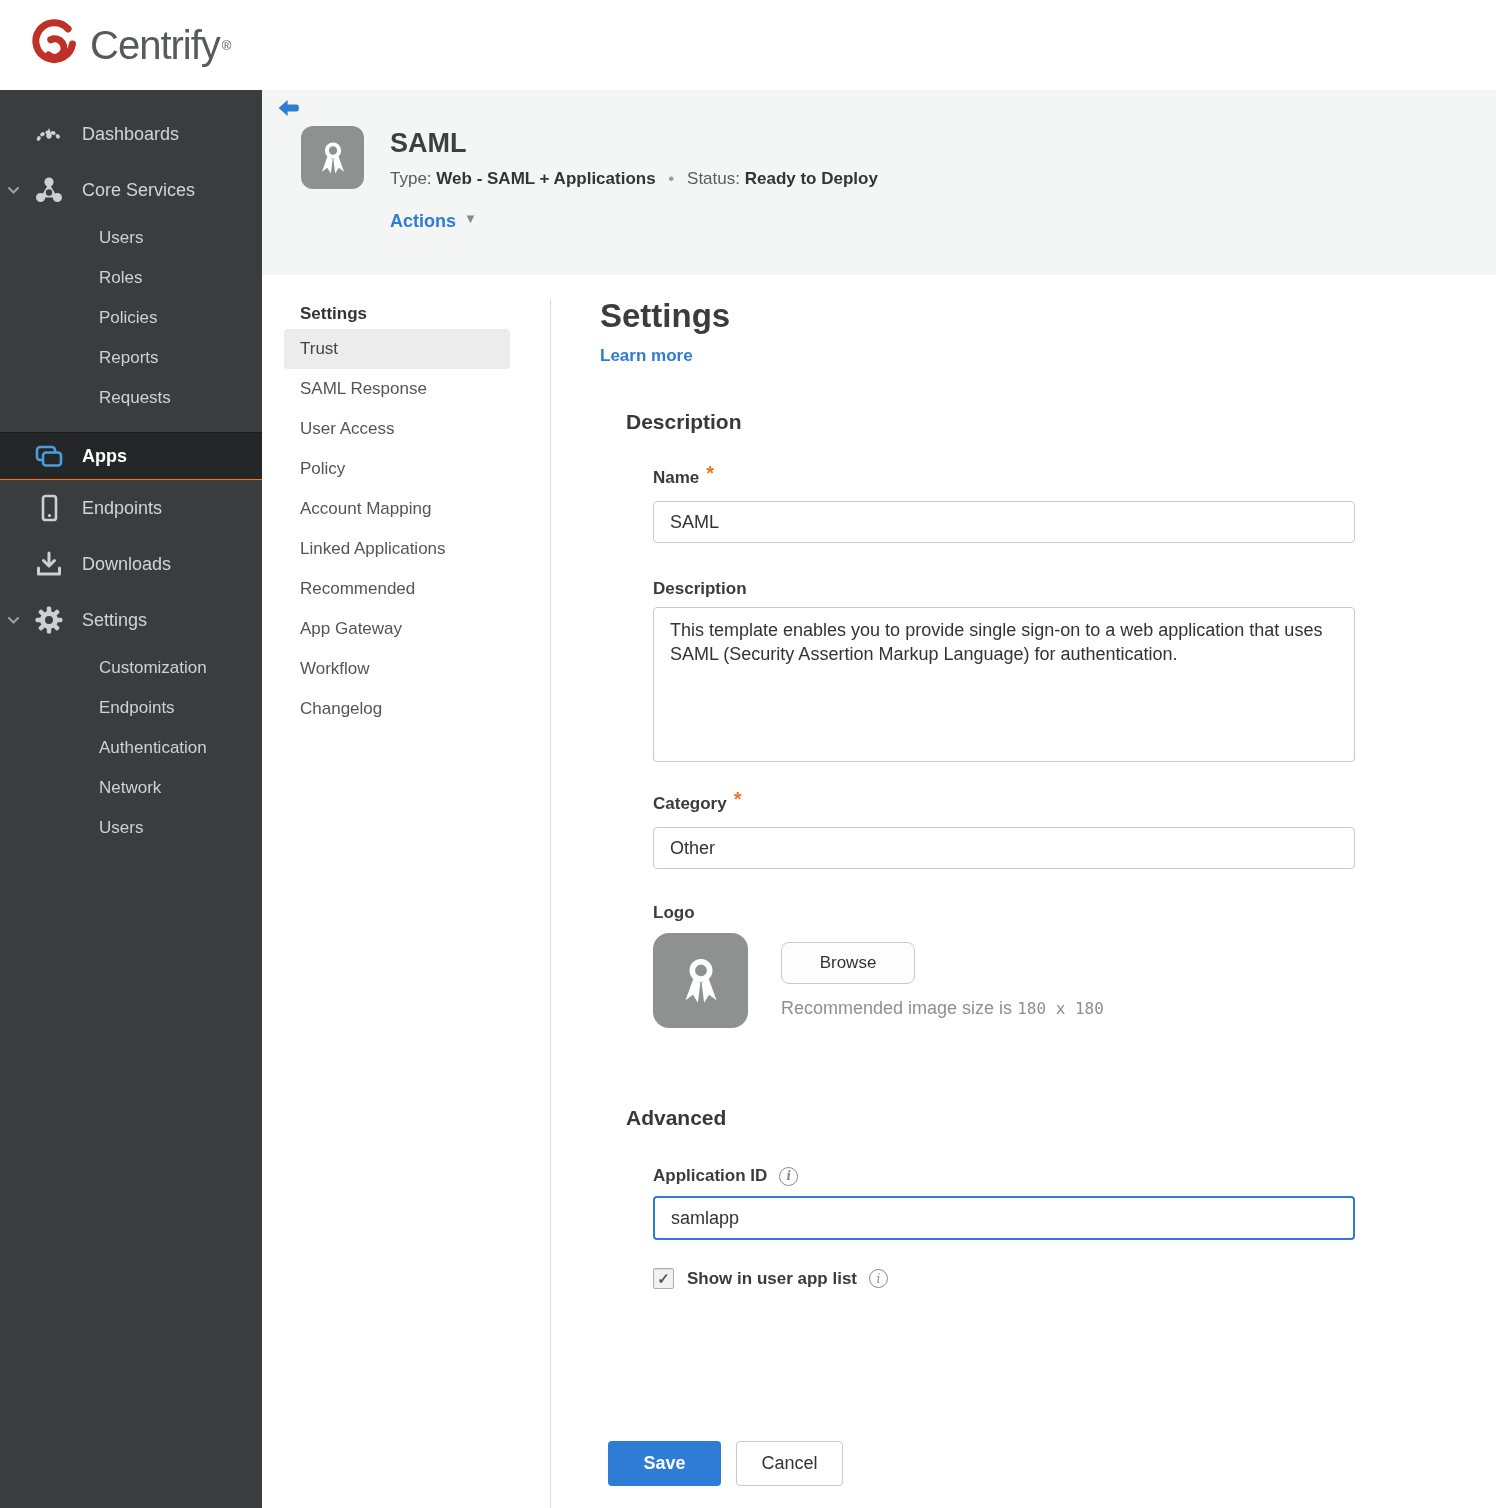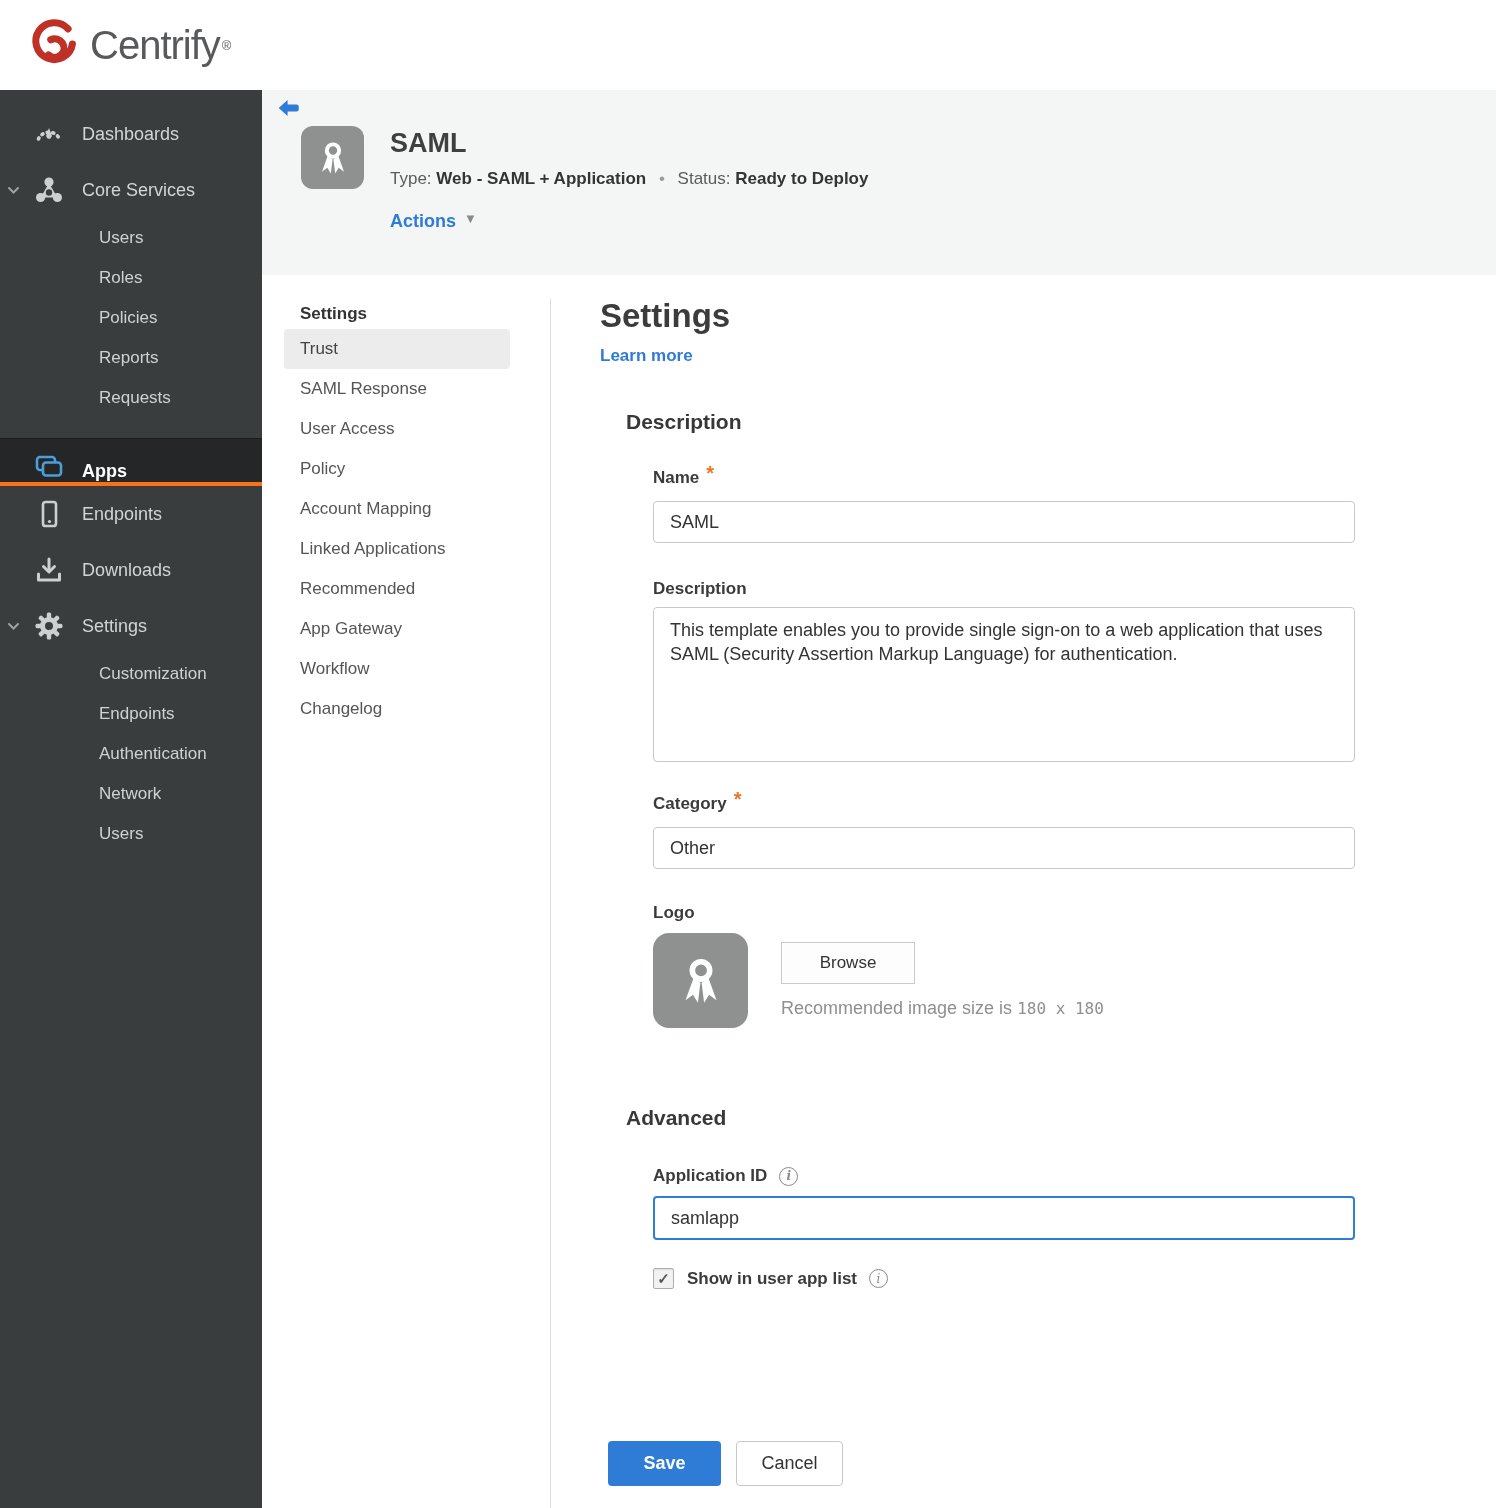--- a/index.html
+++ b/index.html
@@ -15,21 +15,21 @@
   
   .shell { display:flex; height:1418px; }
 
   
   .sidebar { width:262px; background:#3a3d3d; flex:none; padding-top:16px; }
   .nav-row { height:56px; display:flex; align-items:center; cursor:pointer; color:#d2d5d5; font-size:18px; }
   .nav-chev { width:26px; display:flex; justify-content:center; align-items:center; flex:none; }
   .nav-ico { width:46px; display:flex; justify-content:center; align-items:center; flex:none; }
   .nav-label { margin-left:10px; }
   .nav-sub { height:40px; display:flex; align-items:center; padding-left:99px; color:#cfd2d2; font-size:17px; cursor:pointer; }
-  .nav-row.selected { height:48px; margin-top:20px; background:#242627; border-top:1px solid #1b1c1c; border-bottom:4px solid #f97316;align-items:flex-end; }
+  .nav-row.selected { height:48px; margin-top:14px; background:#242627; border-top:1px solid #1b1c1c; border-bottom:1px solid #f97316; }
   .nav-row.selected .nav-label { color:#fff; font-weight:bold; }
 
   
   .content { flex:1; display:flex; flex-direction:column; }
 
   
   .app-header { background:#f4f5f5; height:185px; padding:8px 0 0 14px; }
   .back-btn { display:inline-block; cursor:pointer; }
   .app-header-row { display:flex; margin:4px 0 0 25px; }
   .app-icon { width:63px; height:63px; border-radius:12px; background:#8f9191; display:flex; align-items:center; justify-content:center; flex:none; }
@@ -60,21 +60,21 @@
   .field-label { font-size:17px; font-weight:600; color:#3b3b3b; display:flex; align-items:center; }
   .req { color:#e87722; font-size:20px; font-weight:bold; margin-left:7px; position:relative; top:-4px; }
   .text-input { width:702px; height:42px; border:1px solid #c9c9c9; border-radius:4px; font-size:18px; color:#333; padding:0 16px; font-family:"Liberation Sans", sans-serif; background:#fff; outline:none; display:block; }
   .text-area { width:702px; height:155px; border:1px solid #c9c9c9; border-radius:4px; font-size:18px; color:#333; padding:10px 16px; line-height:1.35; font-family:"Liberation Sans", sans-serif; resize:none; outline:none; display:block; }
   .mt12 { margin-top:12px; } .mt36 { margin-top:36px; } .mt8 { margin-top:8px; }
   .mt30 { margin-top:30px; } .mt34 { margin-top:34px; } .mt32 { margin-top:32px; } .mt10 { margin-top:10px; }
 
   .logo-row { display:flex; align-items:flex-start; }
   .logo-preview { width:95px; height:95px; border-radius:16px; background:#8f9191; display:flex; align-items:center; justify-content:center; flex:none; }
   .logo-right { margin-left:33px; }
-  .browse-btn { width:134px; height:42px; background:#fdfdfd; border:1px solid #c9c9c9; border-radius:0; font-size:17px; color:#333; font-family:"Liberation Sans", sans-serif; cursor:pointer; margin-top:9px; }
+  .browse-btn { width:134px; height:42px; background:#fdfdfd; border:1px solid #c9c9c9; border-radius:8px; font-size:17px; color:#333; font-family:"Liberation Sans", sans-serif; cursor:pointer; margin-top:9px; }
   .logo-hint { margin-top:14px; font-size:18px; color:#8f8f8f; }
   .logo-hint .mono { font-family:"DejaVu Sans Mono", monospace; font-size:16px; }
 
   .advanced-head { margin-top:78px; }
   .info-ico { width:19px; height:19px; border:1.5px solid #8a8a8a; border-radius:50%; color:#8a8a8a; font-family:"DejaVu Serif", serif; font-size:12px; font-style:italic; display:inline-flex; align-items:center; justify-content:center; margin-left:12px; cursor:pointer; flex:none; }
   .appid-input { border:2px solid #2e7cd6; height:44px; }
 
   .check-row { display:flex; align-items:center; margin-top:28px; }
   .checkbox { width:21px; height:21px; background:#f2f2f2; border:1px solid #afafaf; border-radius:2px; display:flex; align-items:center; justify-content:center; font-size:15px; font-weight:bold; color:#555; cursor:pointer; box-shadow:inset 0 1px 1px rgba(0,0,0,.08); }
   .check-label { margin-left:13px; font-size:17px; font-weight:600; color:#3b3b3b; }
@@ -242,21 +242,21 @@
           <svg width="44" height="44" viewBox="0 0 100 100">
             <circle cx="50" cy="33" r="14" fill="none" stroke="#fff" stroke-width="9"></circle>
             <path d="M38 45 L25 81 L37 72 L45 85 L49 53 Z" fill="#fff"></path>
             <path d="M62 45 L75 81 L63 72 L55 85 L51 53 Z" fill="#fff"></path>
           </svg>
         </div>
         <div class="app-head-col">
           <div class="app-title">SAML</div>
           <div class="app-meta">
             <span>Type:</span>
-            <b>Web - SAML + Application</b>
+            <b>Web - SAML + Applications</b>
             <span class="meta-sep">•</span>
             <span>Status:</span>
             <b class="red status-val">Ready to Deploy</b>
           </div>
           <div class="actions-link">
             <span class="blue">Actions</span>
             <span class="actions-caret">▼</span>
           </div>
         </div>
       </div>

